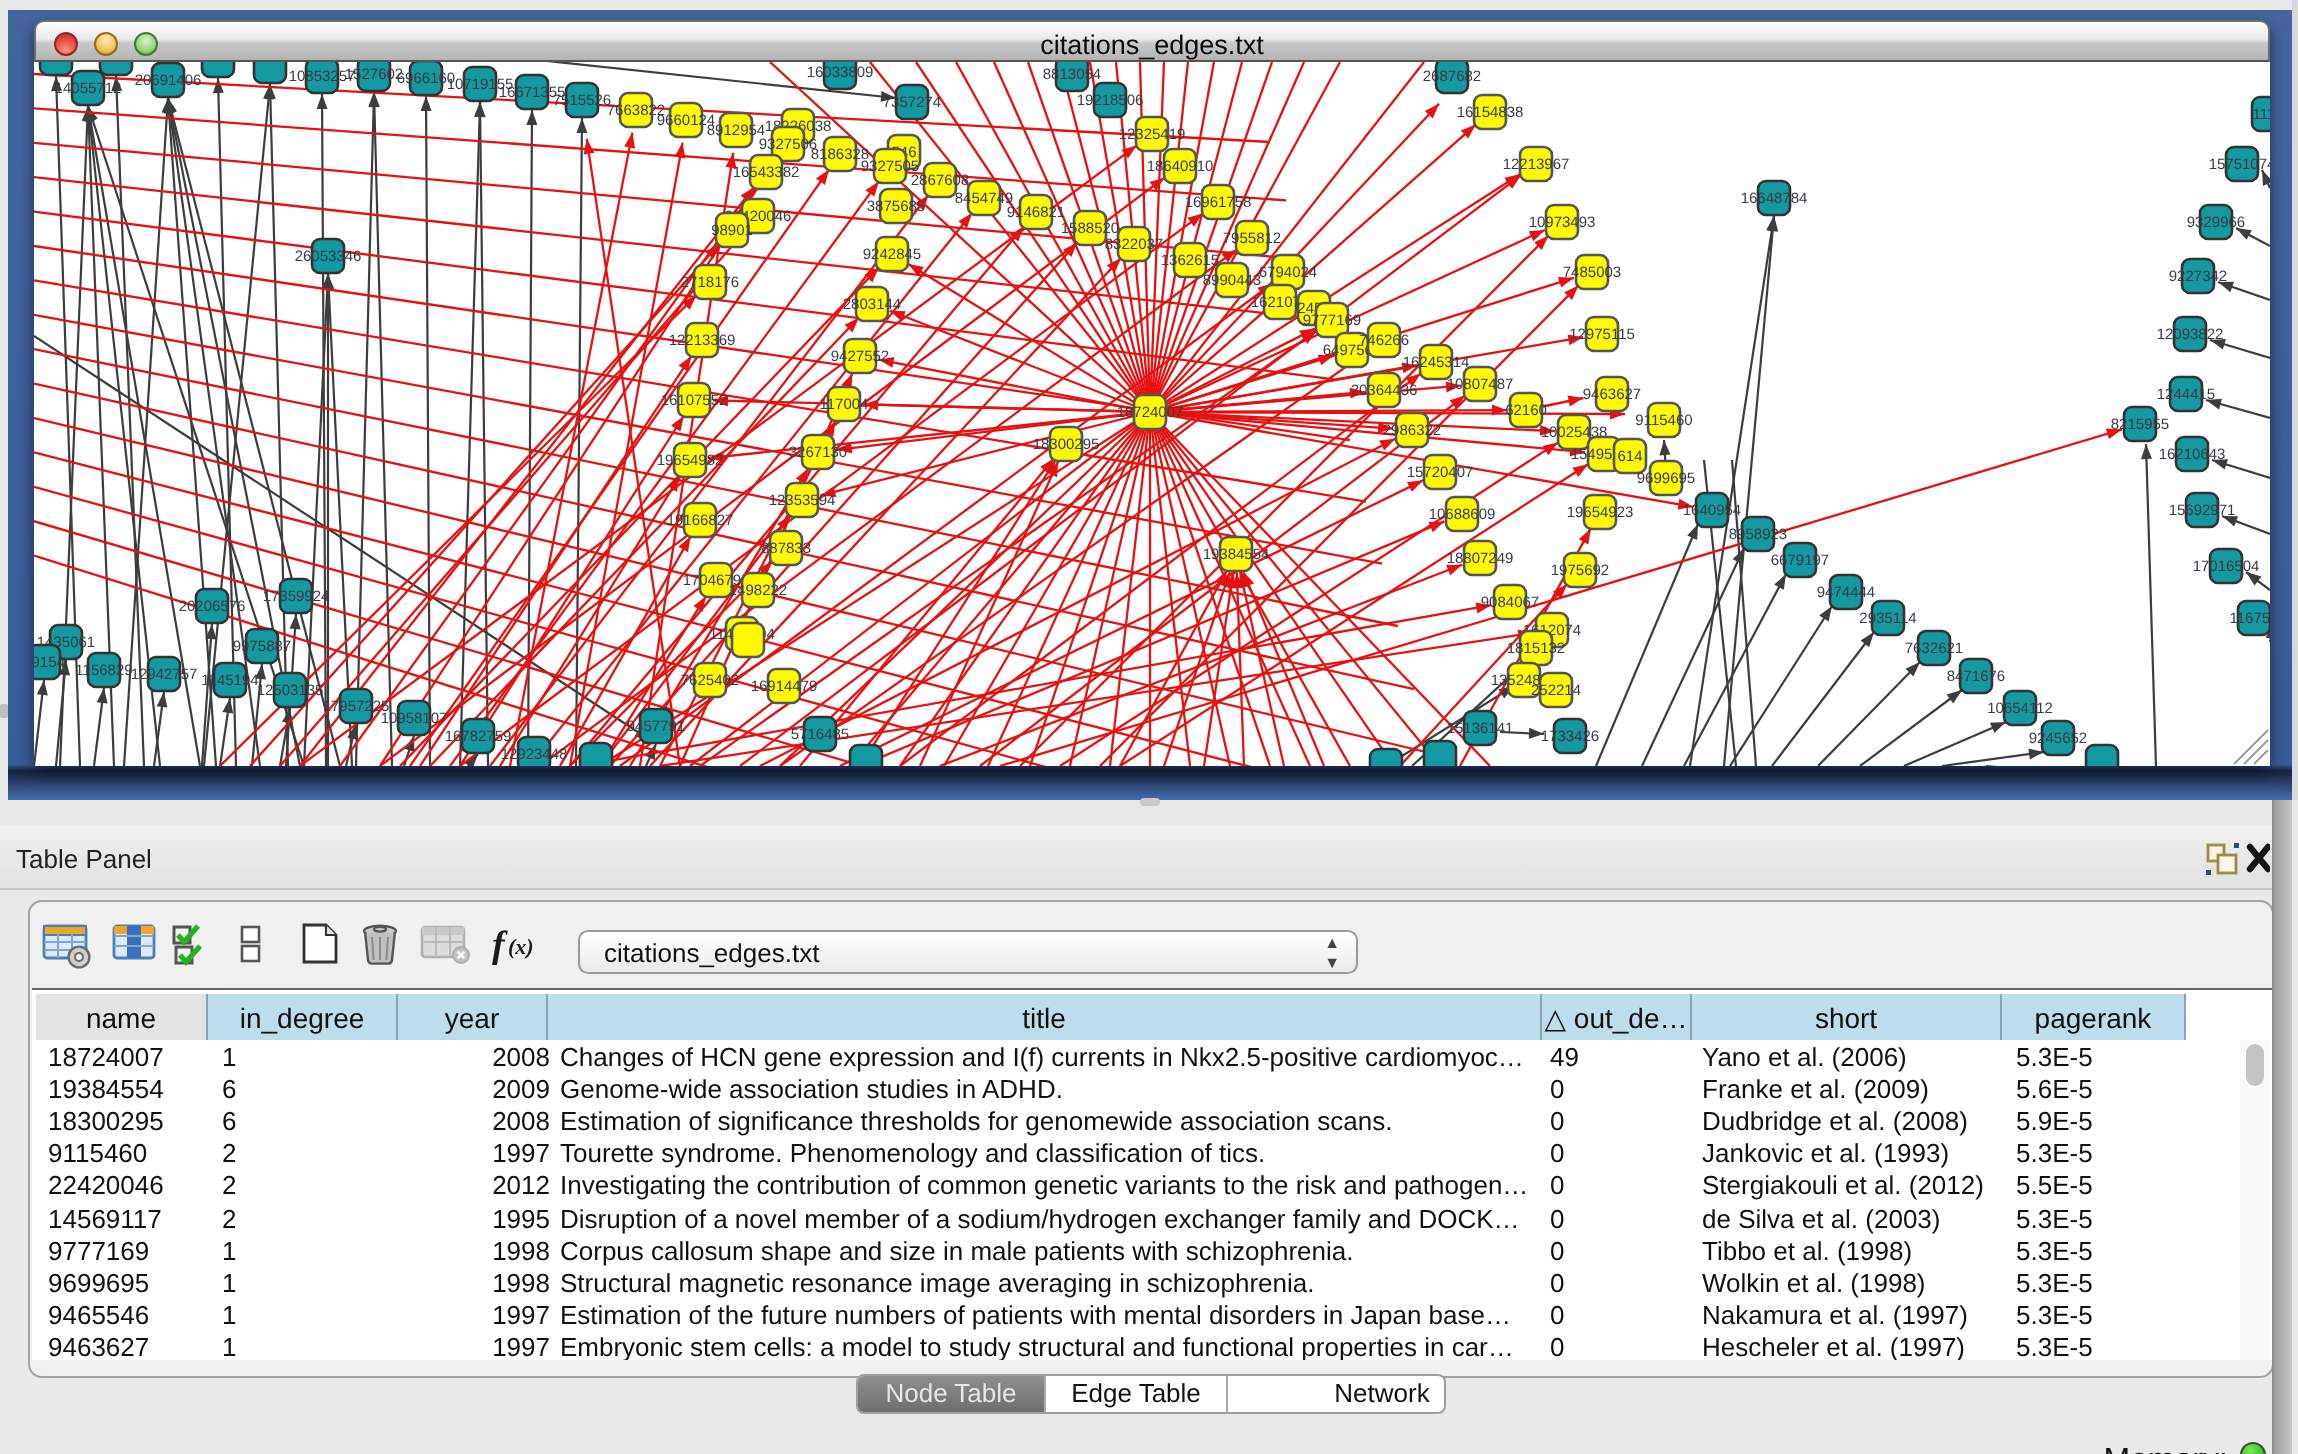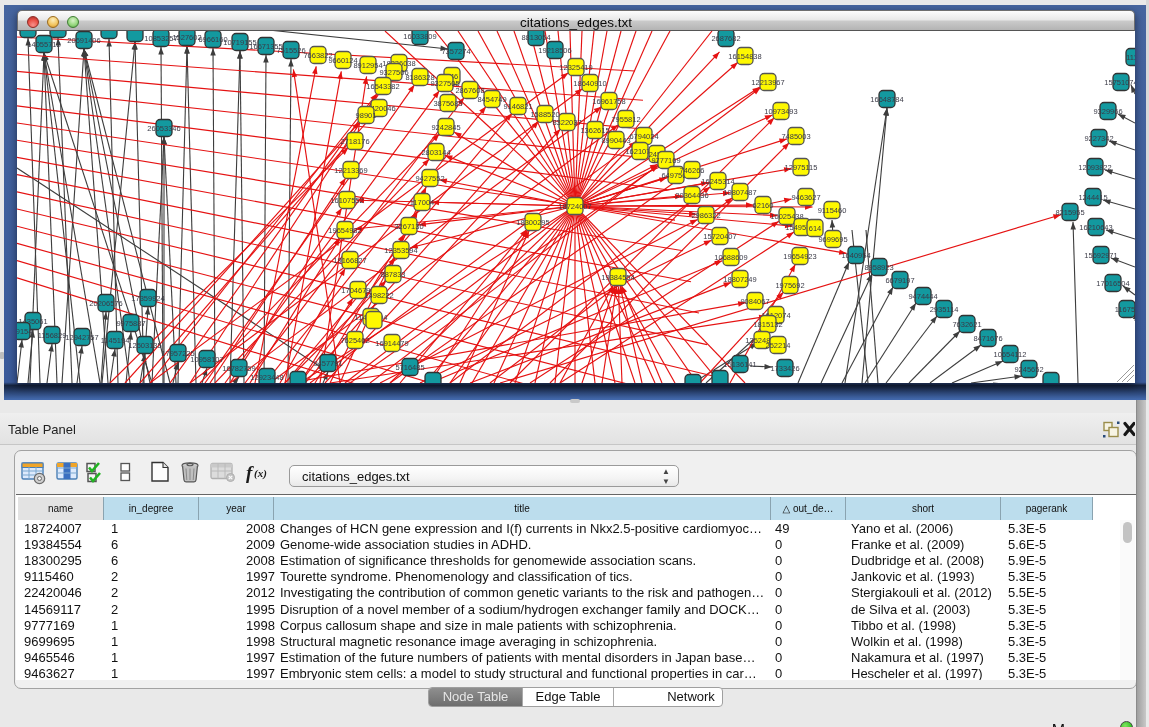--- a/index.html
+++ b/index.html
@@ -29,21 +29,21 @@
 #container { position:absolute; left:14px; top:38px; width:1123px; height:239px;
   border:1.5px solid #a2a2a2; border-radius:7px; background:#f0f0f0; }
 #toolbar { position:absolute; left:0px; top:6px; height:34px; }
 #dropdown { position:absolute; left:274px; top:14px; width:390px; height:22px;
   border:1px solid #9a9a9a; border-radius:5px;
   background:linear-gradient(180deg,#ffffff 0%,#f4f4f4 60%,#e8e8e8 100%);
   font-size:13px; color:#111; line-height:21px; padding-left:12px; }
 #dropdown .arr { position:absolute; right:8px; top:1px; font-size:8px; color:#444; line-height:10px; letter-spacing:0; }
 #thead { position:absolute; left:0.5px; top:43px; width:1120px; height:26px; border-top:1.5px solid #666; background:#fff; }
 .hc { position:absolute; top:1.5px; height:34px; background:#bcdded; border-right:1px solid #8aa3b0; 
-  font-size:10px; color:#111; text-align:center; line-height:24px; }
+  font-size:14px; color:#111; text-align:center; line-height:24px; }
 #tbody { position:absolute; left:0.5px; top:69px; width:1120px; height:160px; background:#fff; overflow:hidden; }
 .trow { position:absolute; left:0; width:1100px; height:16.1px; font-size:13px; color:#111; }
 .trow span { position:absolute; top:1px; white-space:nowrap; overflow:hidden; }
 .c1 { left:8.5px; width:82px; }
 .c2 { left:95.5px; width:90px; }
 .c3 { left:189.5px; width:70px;text-align:right; }
 .c4 { left:264.5px; width:492px; }
 .c5 { left:759.5px; width:72px; }
 .c6 { left:835.5px; width:152px; }
 .c7 { left:992.5px; width:86px; }

